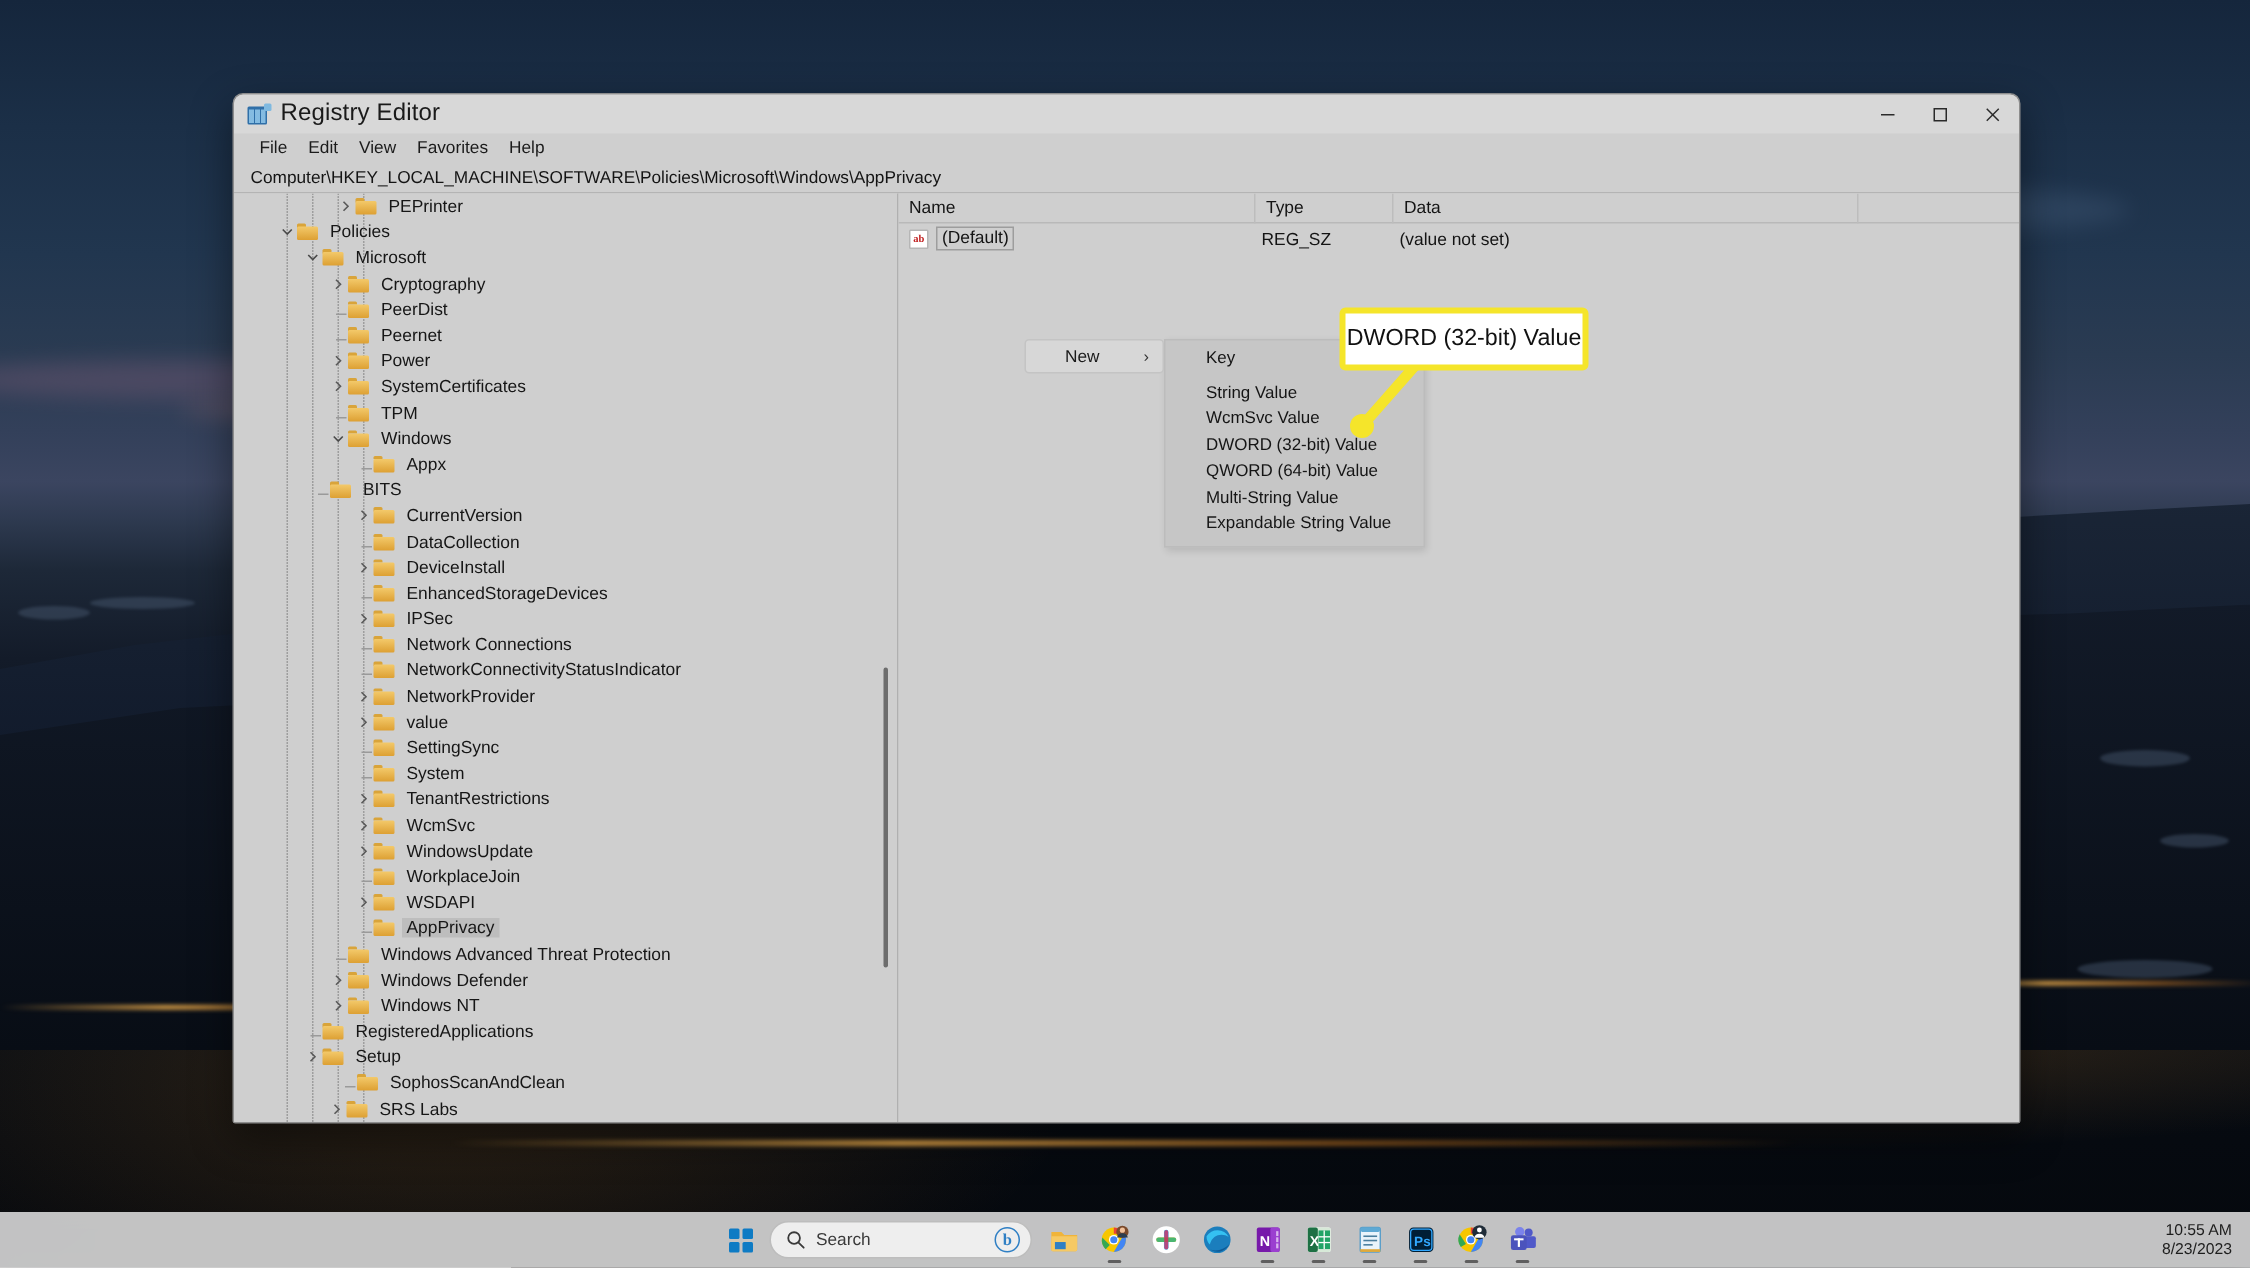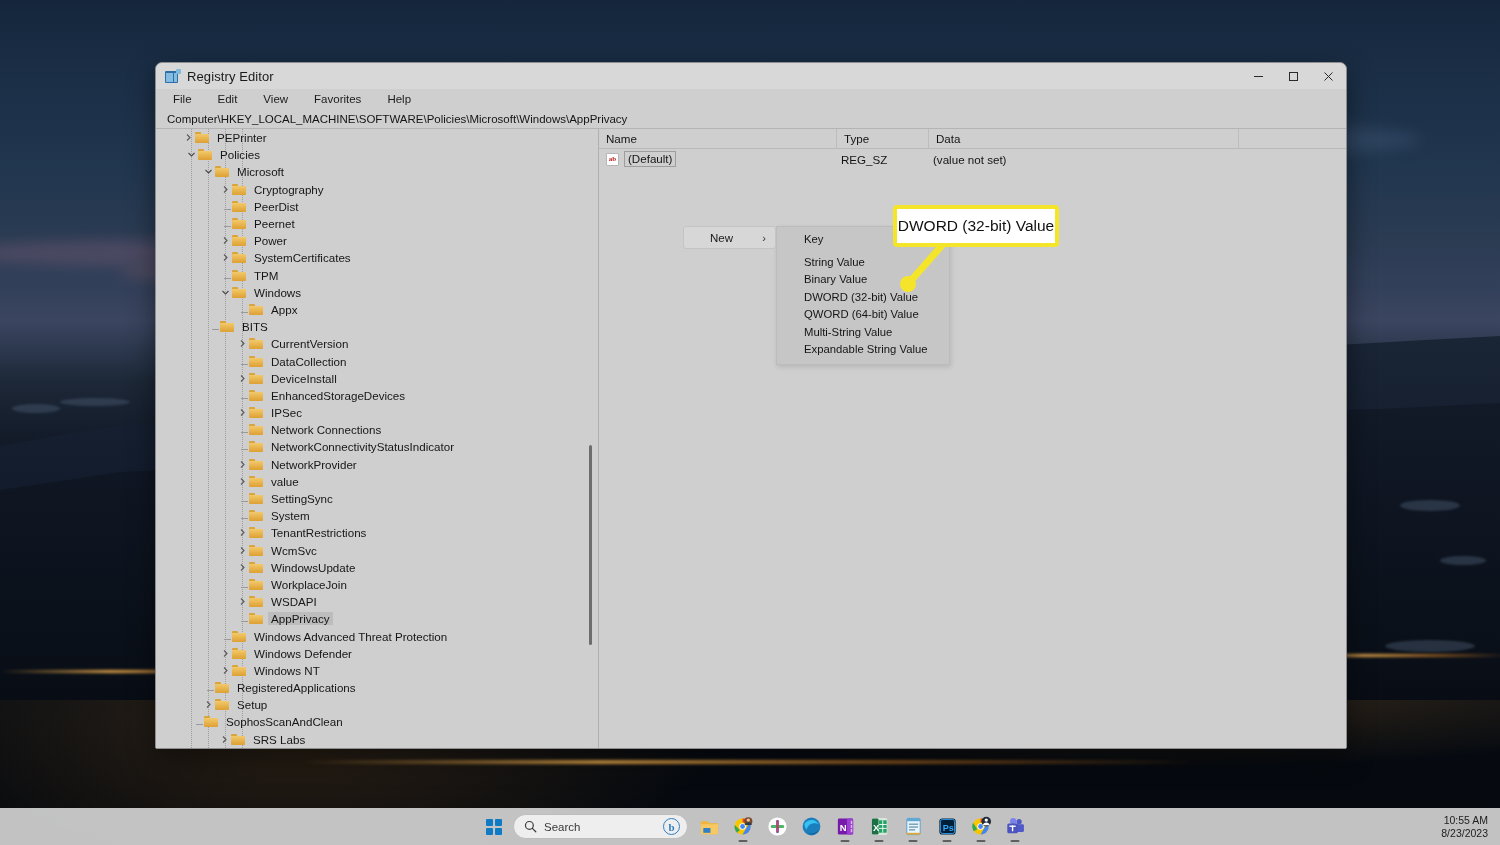--- a/index.html
+++ b/index.html
@@ -91,34 +91,34 @@
   #app-icon .ic-grid {
     position:absolute; left:1px; top:4px; width:11px; height:9px;
     background:
       linear-gradient(to right, #8ec4e8 33%, transparent 33%, transparent 38%, #8ec4e8 38%, #8ec4e8 66%, transparent 66%, transparent 71%, #8ec4e8 71%);
     opacity:.9;
   }
   #app-icon .ic-flag {
     position:absolute; right:-1px; top:0; width:5px; height:5px;
     background:#7fb9e0; border-radius:1px;
   }
-  #window-title { font-size: 13px; color: #1a1a1a; letter-spacing: .1px; }
+  #window-title { font-size: 16px; color: #1a1a1a; letter-spacing: .1px; }
   #window-controls { position: absolute; right: 0; top: 0; height: 26px; display: flex; }
   .wbtn {
     width: 35px; height: 26px;
     display: flex; align-items: center; justify-content: center;
     color: #2a2a2a; font-size: 11px; line-height: 1;
   }
   .wbtn svg { display:block; }
 
   #menubar {
     height: 20px;
     display: flex; align-items: center;
     padding-left: 10px;
-    gap: 12px;
+    gap: 0px;
     background: #cfcfcf;
   }
   .menu-item {
     font-size: 11.5px; color: #1b1b1b;
     padding: 1px 7px;
   }
 
   #addressbar {
     height: 20px;
     display: flex; align-items: center;
@@ -440,21 +440,21 @@
     <div id="panes">
 
       <div id="tree-pane">
         <div id="tree-guides">
             <div class="vguide" style="left: 35px;"></div>
             <div class="vguide" style="left: 52px;"></div>
             <div class="vguide" style="left: 69px;"></div>
             <div class="vguide" style="left: 86px;"></div>
           </div>
         <div id="tree-inner">
-            <div class="trow" style="padding-left: 27px;">
+            <div class="trow" style="padding-left: 44px; margin-left: 25px;">
               <span class="chev">
                 <svg width="9" height="9" viewBox="0 0 9 9">
                   <polyline points="3,1.5 6,4.5 3,7.5" fill="none" stroke="#5a5a5a" stroke-width="1.1"></polyline>
                 </svg>
               </span>
               <span class="folder">
                 <span class="tab"></span>
                 <span class="body"></span>
               </span>
               <span class="tlabel">PEPrinter</span>
@@ -788,21 +788,21 @@
                 <svg width="9" height="9" viewBox="0 0 9 9">
                   <polyline points="3,1.5 6,4.5 3,7.5" fill="none" stroke="#5a5a5a" stroke-width="1.1"></polyline>
                 </svg>
               </span>
               <span class="folder">
                 <span class="tab"></span>
                 <span class="body"></span>
               </span>
               <span class="tlabel">Setup</span>
             </div>
-            <div class="trow" style="padding-left: 36px;">
+            <div class="trow" style="padding-left: 70px;">
               <span class="tick"></span>
               <span class="folder">
                 <span class="tab"></span>
                 <span class="body"></span>
               </span>
               <span class="tlabel">SophosScanAndClean</span>
             </div>
             <div class="trow" style="padding-left: 47px; margin-left: 16px;">
               <span class="chev">
                 <svg width="9" height="9" viewBox="0 0 9 9">
@@ -841,21 +841,21 @@
 
   <div id="ctx-new">
     <span class="label">New</span>
     <span class="arrow">›</span>
   </div>
 
   <div id="submenu">
       <div class="sub-item">Key</div>
       <div class="sub-sep"></div>
       <div class="sub-item">String Value</div>
-      <div class="sub-item">Binary Value</div>
+      <div class="sub-item">WcmSvc Value</div>
       <div class="sub-item">DWORD (32-bit) Value</div>
       <div class="sub-item">QWORD (64-bit) Value</div>
       <div class="sub-item">Multi-String Value</div>
       <div class="sub-item">Expandable String Value</div>
     </div>
 
   <svg id="callout-line">
     <line x1="18" y1="54" x2="55" y2="12" stroke="#f5e52a" stroke-width="7" stroke-linecap="round"></line>
   </svg>
   <div id="callout-dot"></div>

